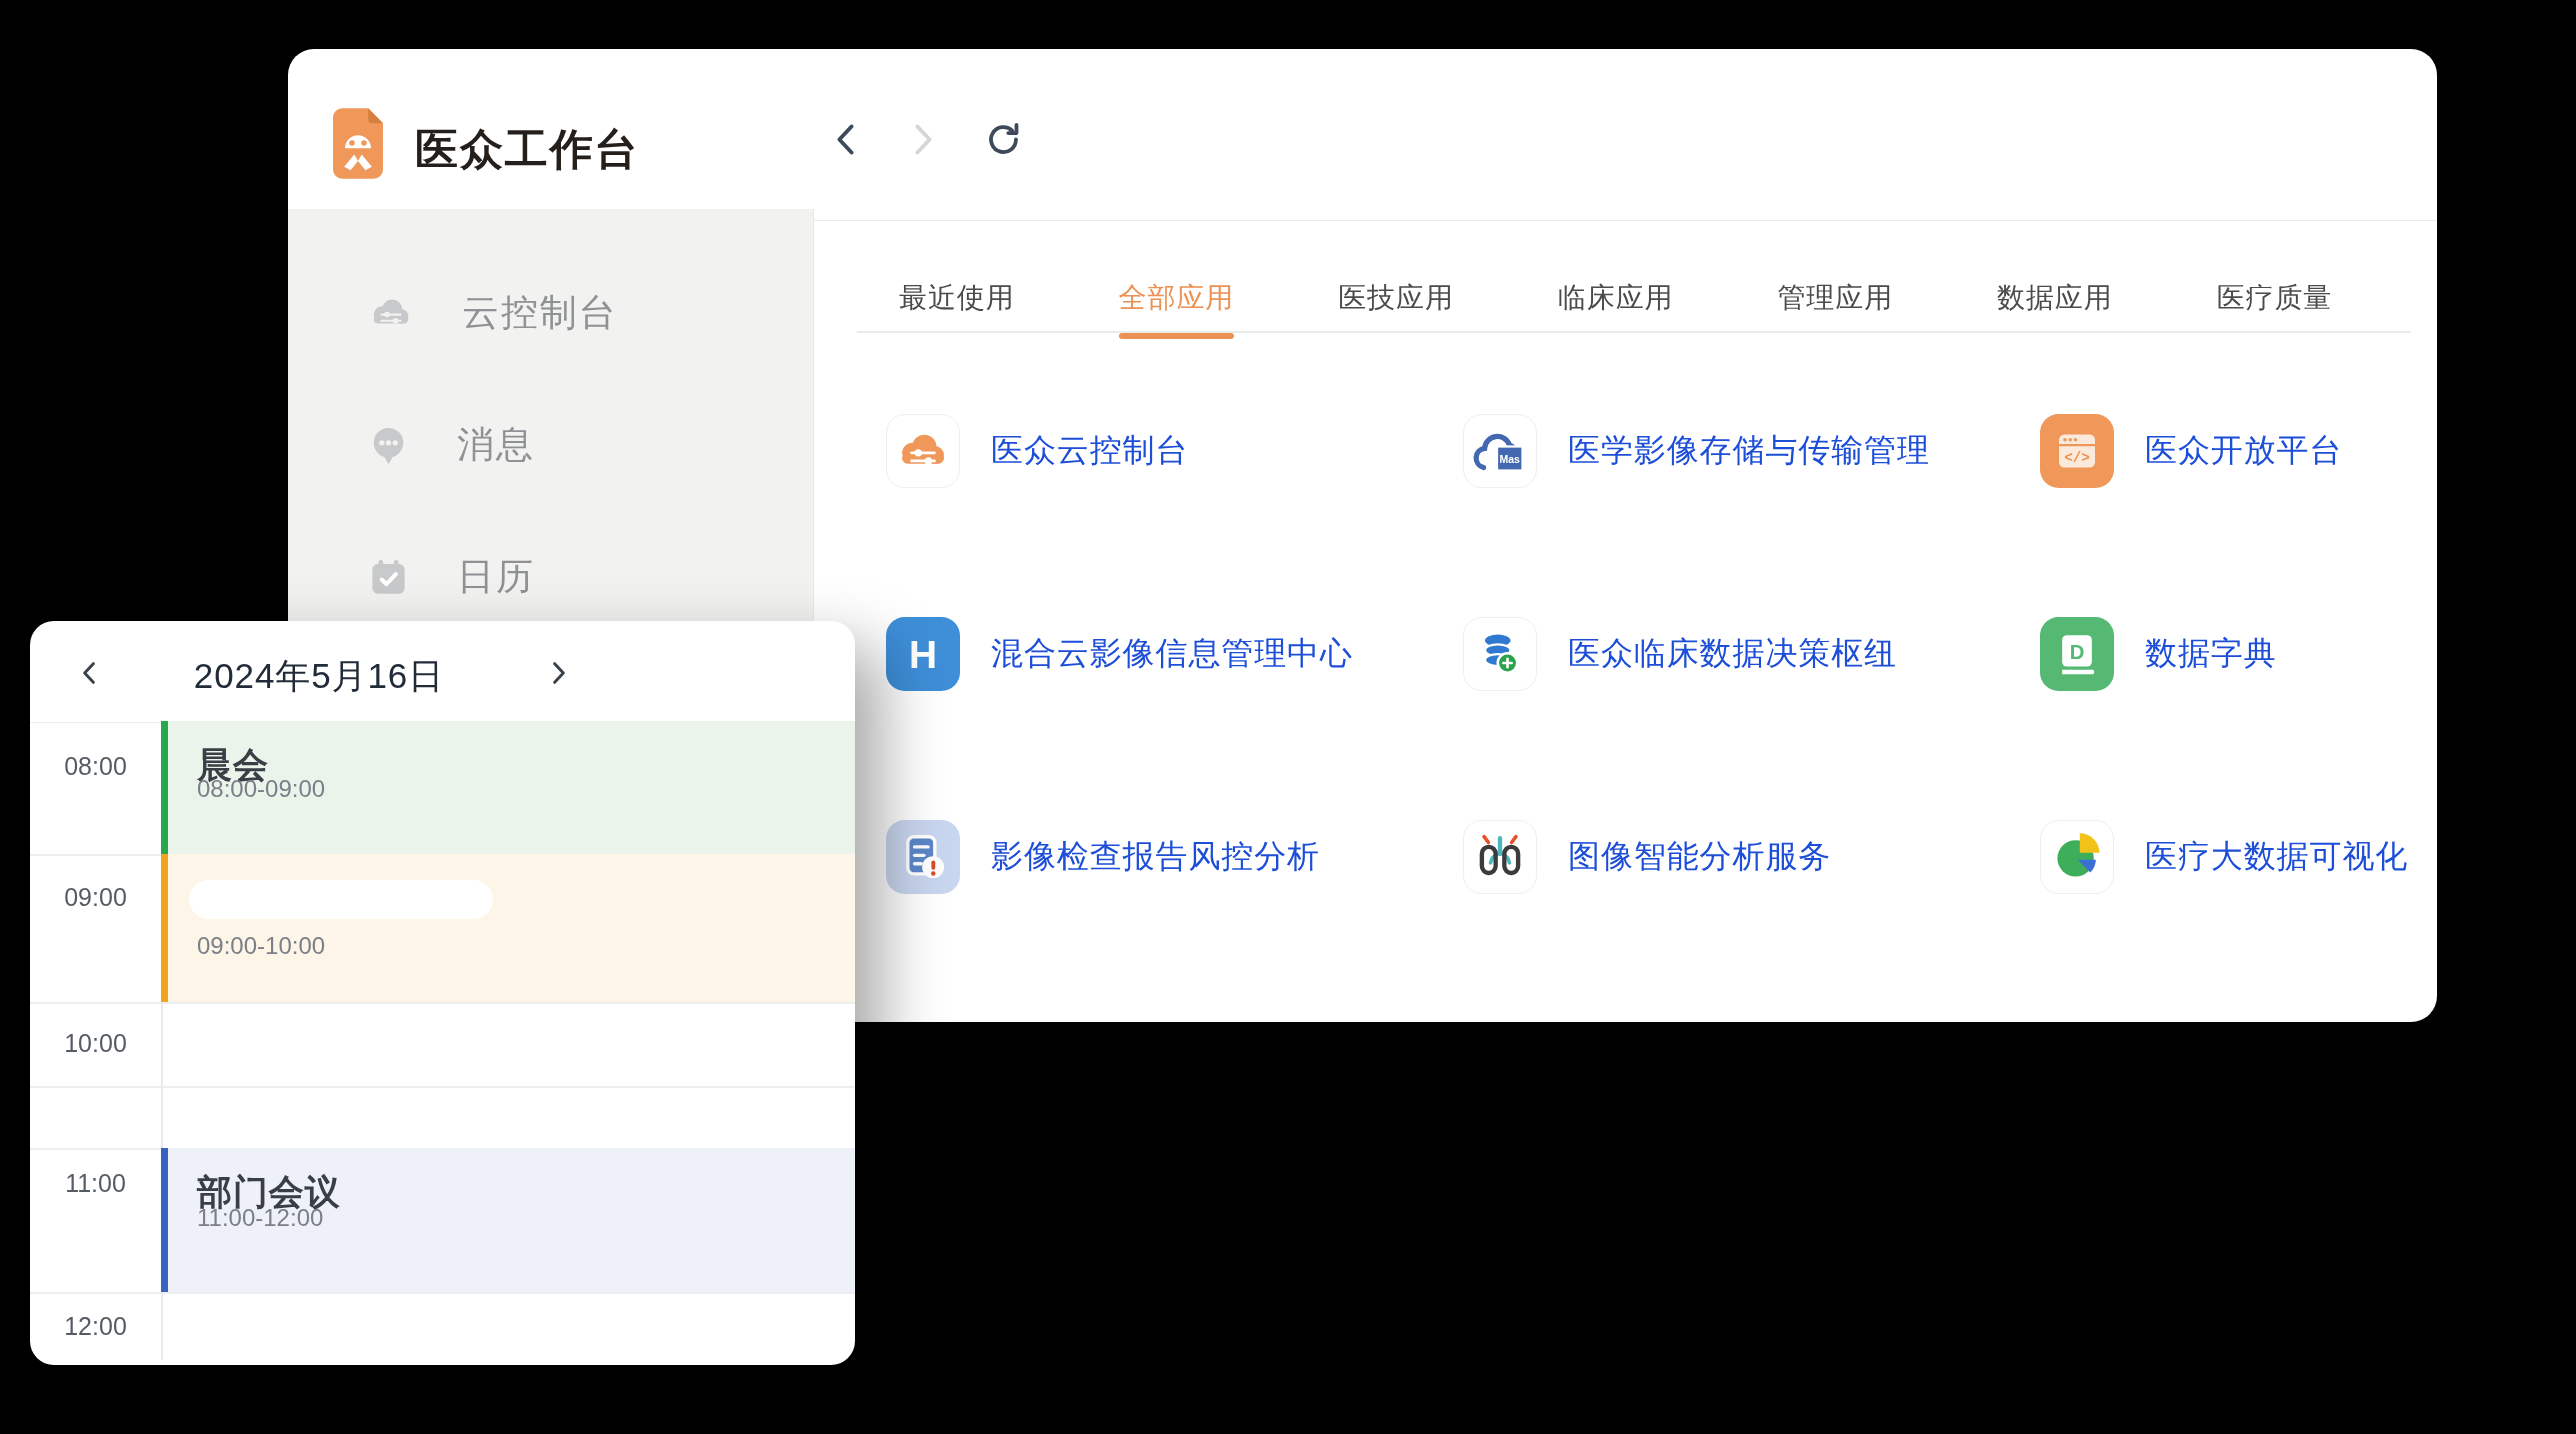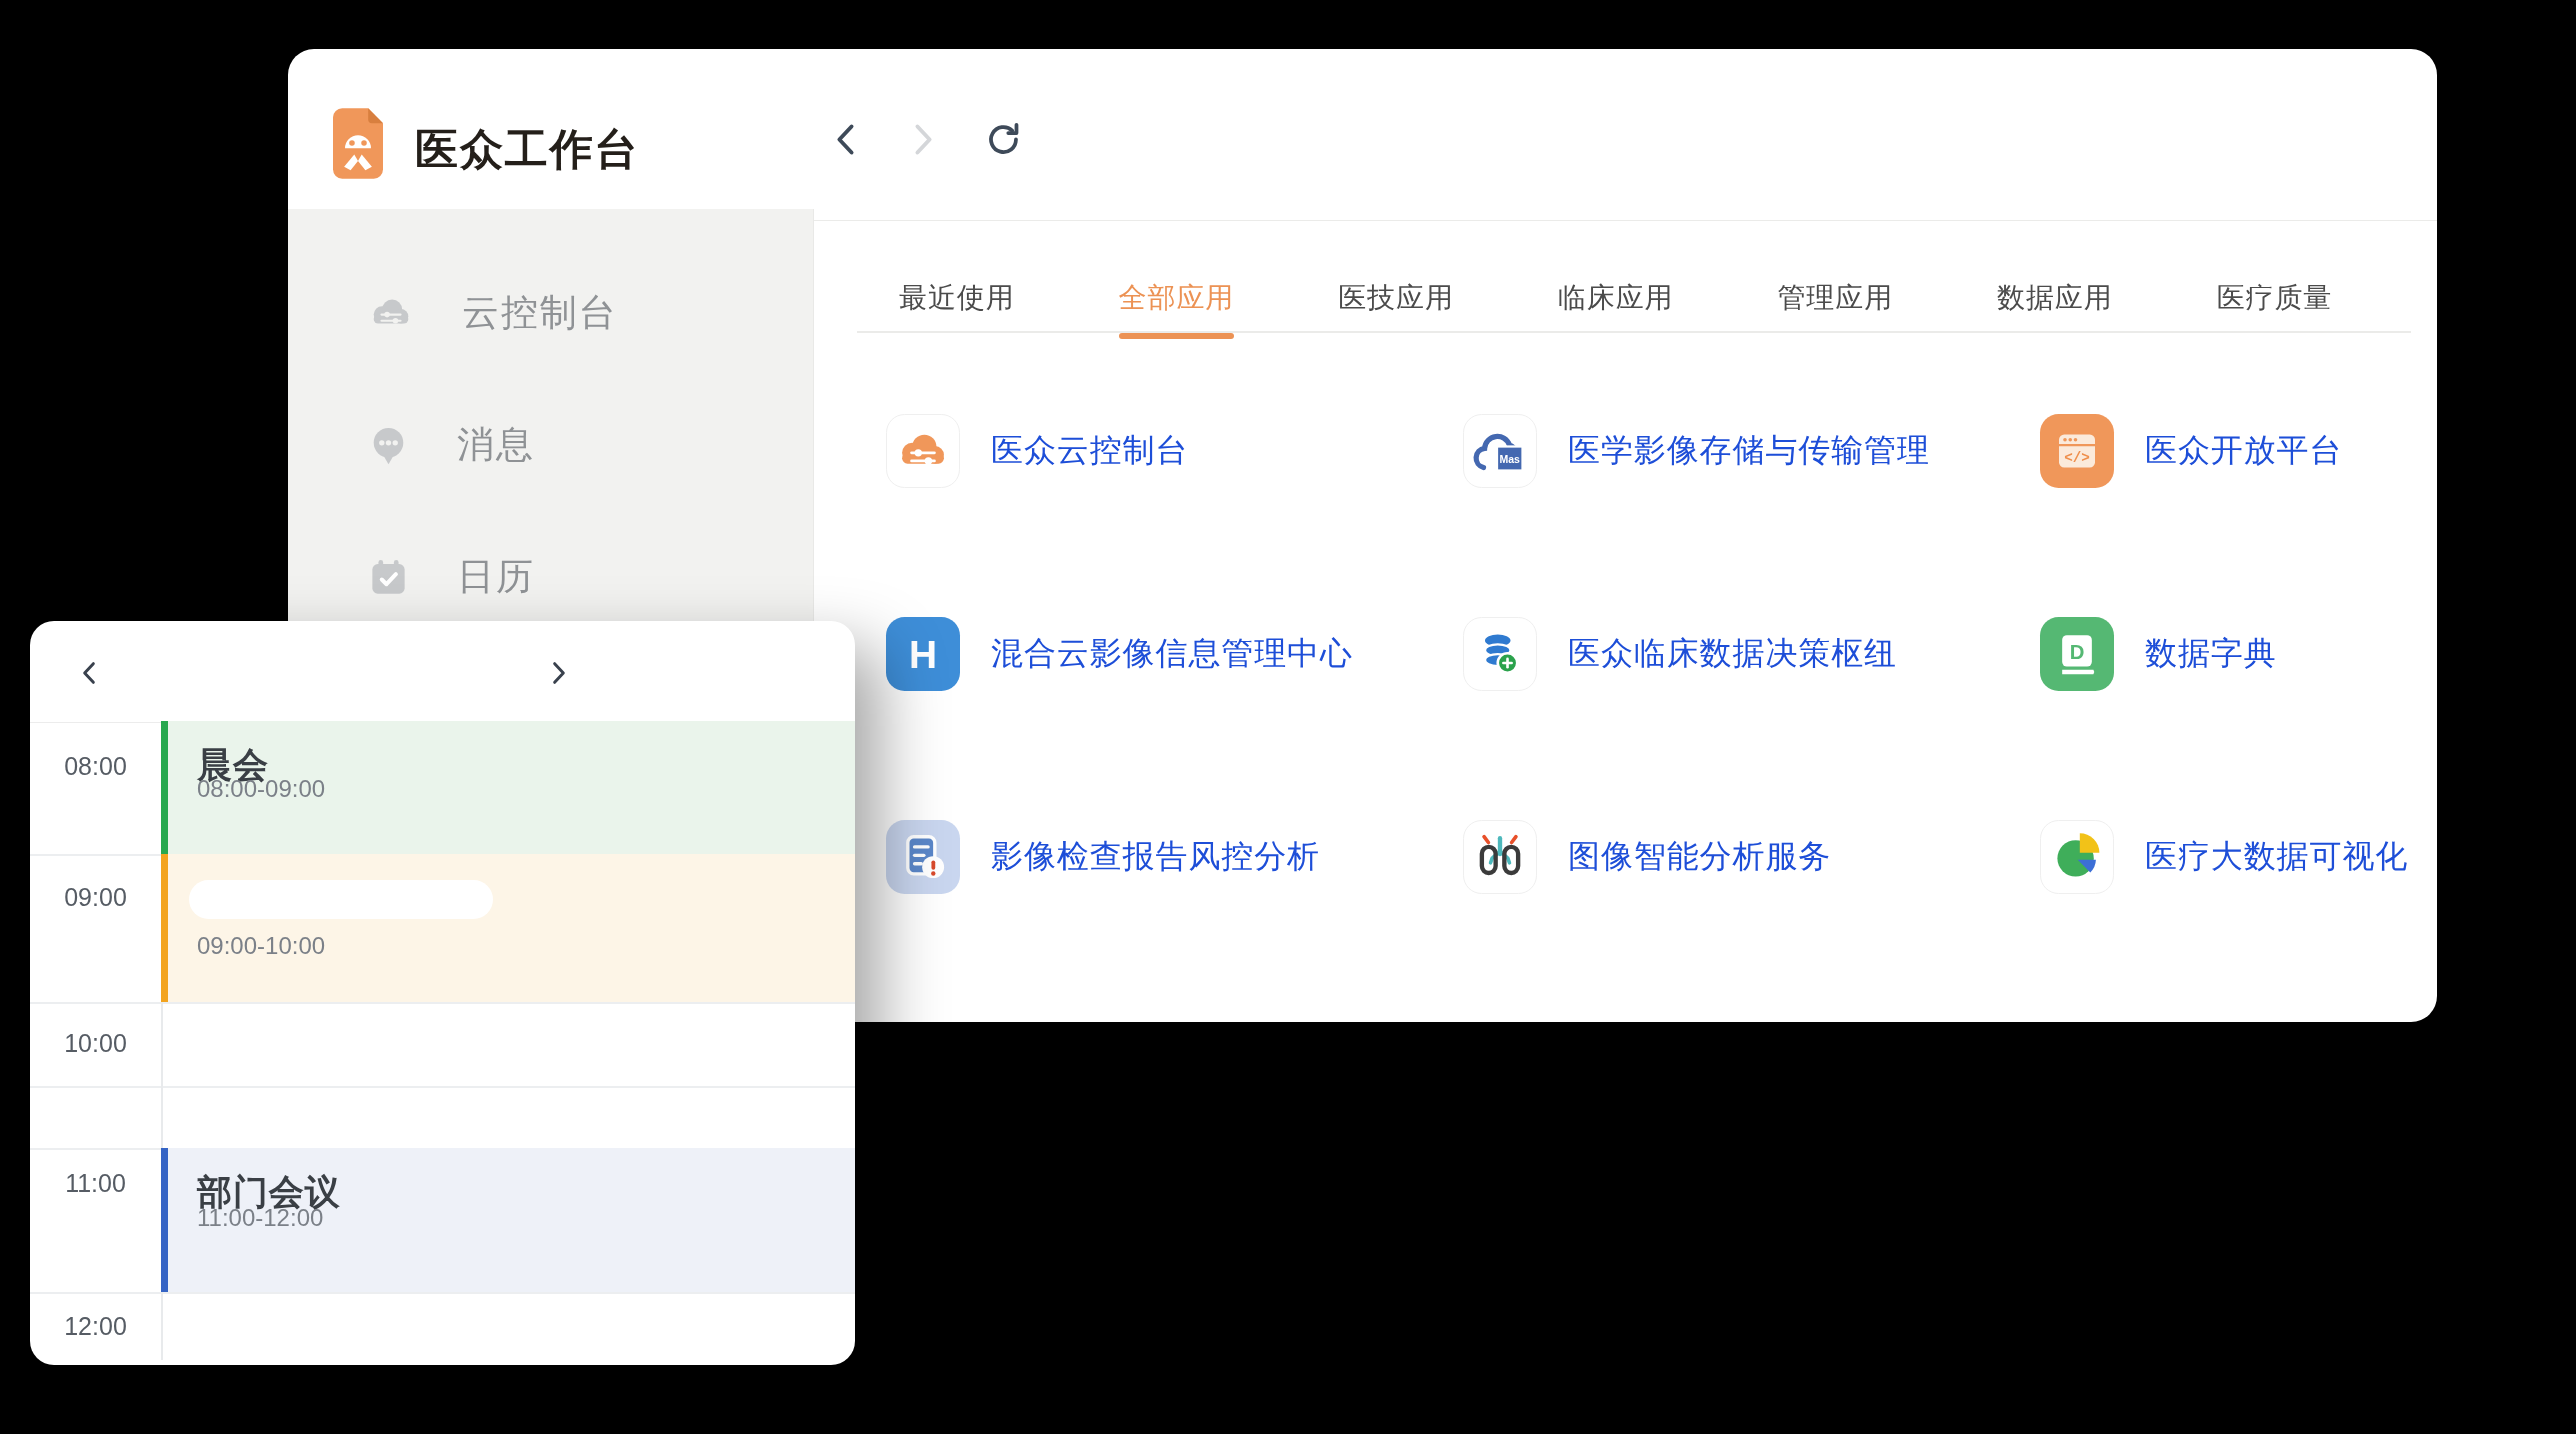--- a/index.html
+++ b/index.html
@@ -267,20 +267,21 @@
     </div>
   </div>
 
   <div class="calendar">
     <div class="cal-header">
       <div class="cal-chev cal-prev">
         <svg width="32" height="32" viewBox="0 0 24 24" fill="none">
             <path d="M14.5 5 L8 12 L14.5 19" stroke="#39414d" stroke-width="2.2" stroke-linecap="round" stroke-linejoin="round"></path>
           </svg>
       </div>
+      <div class="cal-date">2024年5月16日</div>
       <div class="cal-chev cal-next">
         <svg width="32" height="32" viewBox="0 0 24 24" fill="none">
             <path d="M9.5 5 L16 12 L9.5 19" stroke="#39414d" stroke-width="2.2" stroke-linecap="round" stroke-linejoin="round"></path>
           </svg>
       </div>
     </div>
 
     <div class="cal-body">
       <div class="hline" style="top:133px"></div>
       <div class="hline" style="top:281px"></div>

